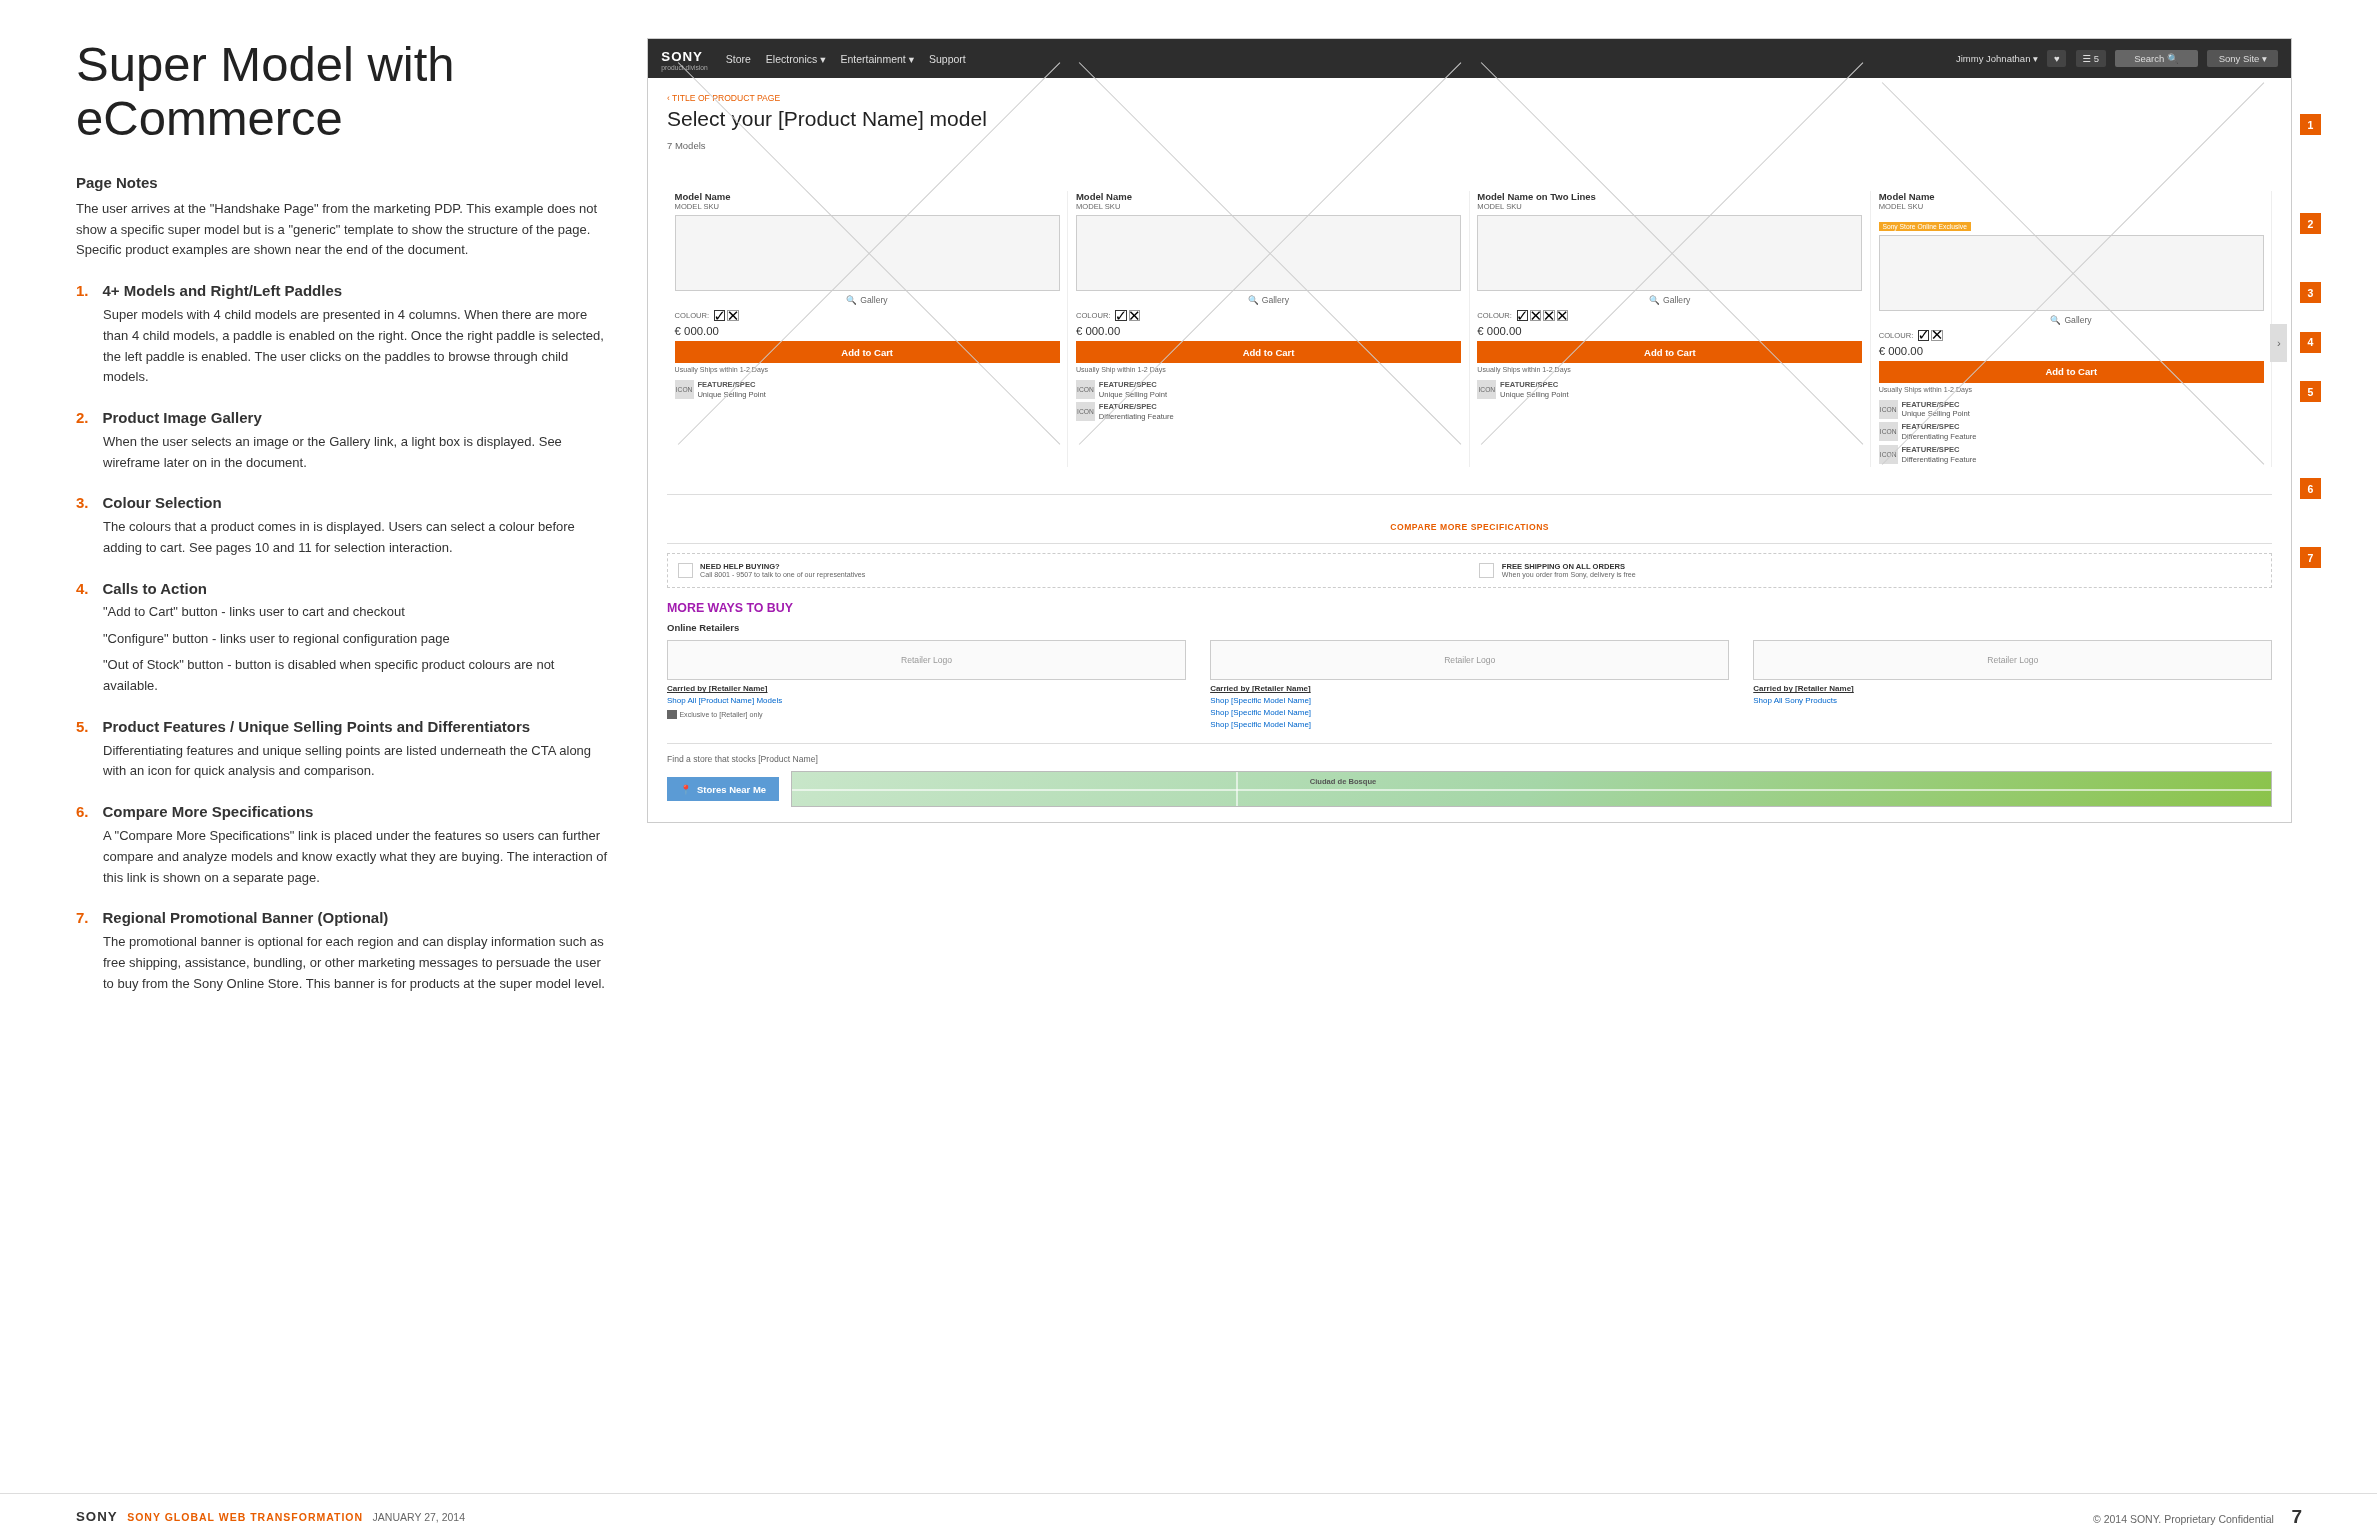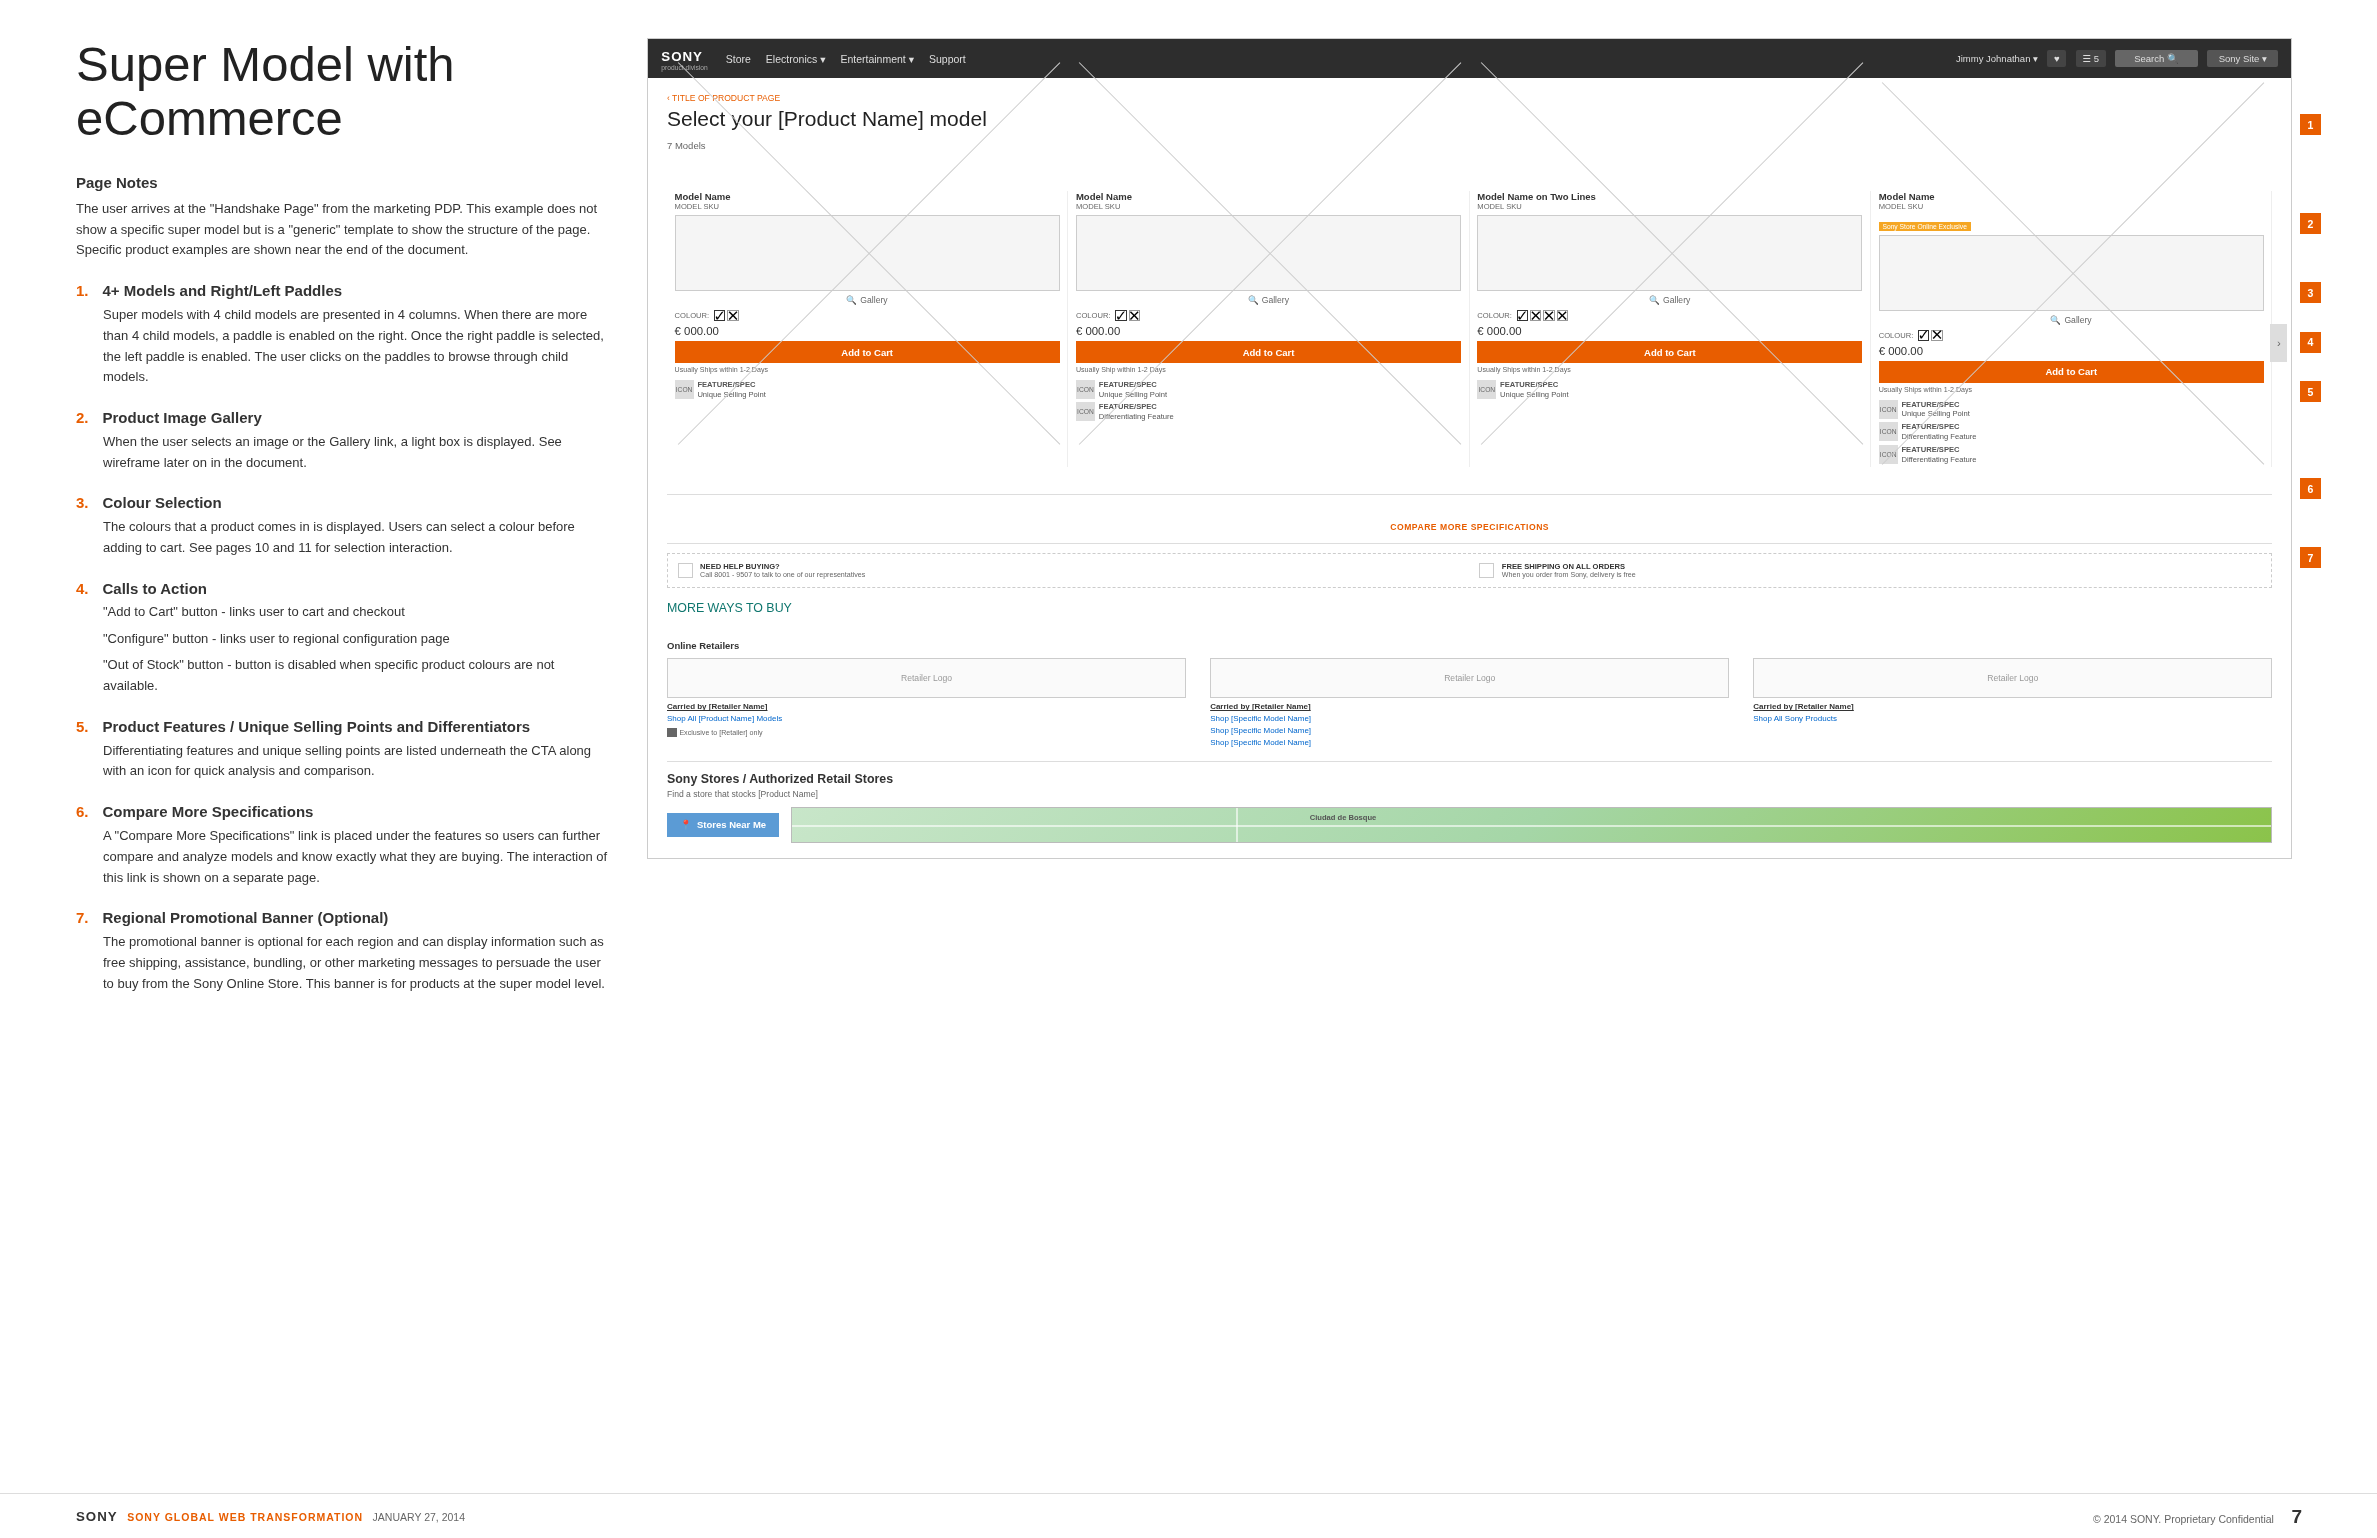--- a/index.html
+++ b/index.html
@@ -373,23 +373,23 @@
       font-size: 7.1px;
       color: #666;
     }
 
     
     .more-ways {
       margin-top: 3.8px;
     }
     .more-ways-title {
       font-size: 12.4px;
-      font-weight: 400;
-      color: #0f766e;
-      margin-bottom: 25px;
+      font-weight: 700;
+      color: #a21caf;
+      margin-bottom: 7px;
     }
     .online-retailers-label {
       font-size: 9.5px;
       font-weight: 700;
       color: #333;
       margin-bottom: 7.6px;
     }
     .retailers-row {
       display: flex;
       gap: 24px;
@@ -832,21 +832,20 @@
               <div class="retailer-card">
                 <div class="retailer-logo-box">
                   <span class="retailer-logo-text">Retailer Logo</span>
                 </div>
                 <div class="carried-by">Carried by [Retailer Name]</div>
                 <a class="retailer-link">Shop All Sony Products</a>
               </div>
             </div>
 
             <div class="stores-section">
-              <div class="stores-title">Sony Stores / Authorized Retail Stores</div>
               <div class="stores-desc">Find a store that stocks [Product Name]</div>
               <div class="stores-row">
                 <button class="stores-near-btn">
                   <span>📍</span>
                   <span>Stores Near Me</span>
                 </button>
                 <div class="map-placeholder">
                   <div class="map-road" style="width:100%; height:1.9px; top:50%; background:rgba(255,255,255,0.6);"></div>
                   <div class="map-road" style="width:1.9px; height:100%; left:30%; top:0; background:rgba(255,255,255,0.6);"></div>
                   <span style="font-size:7.6px; color:#555; position:absolute; top:4.8px; left:35%; font-weight:bold;">Ciudad de Bosque</span>

